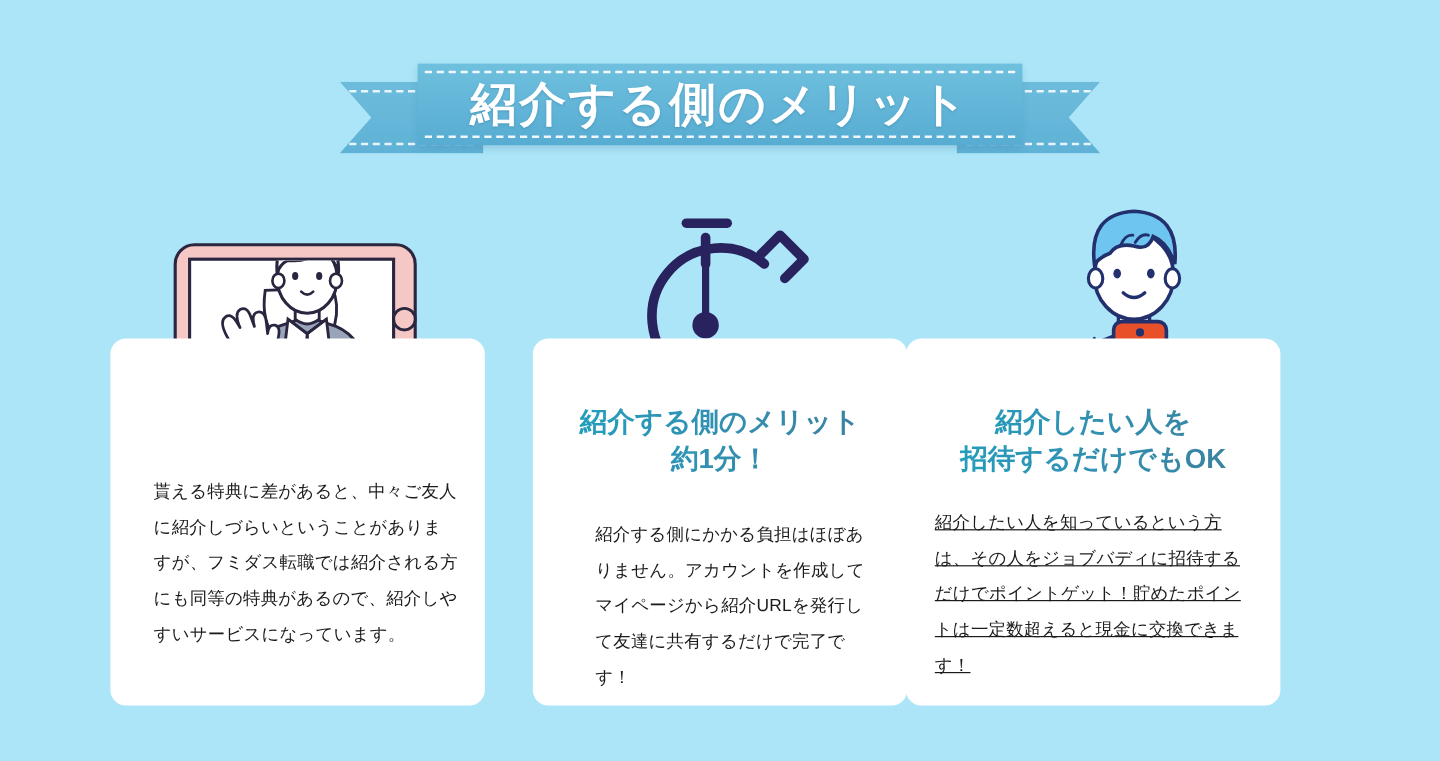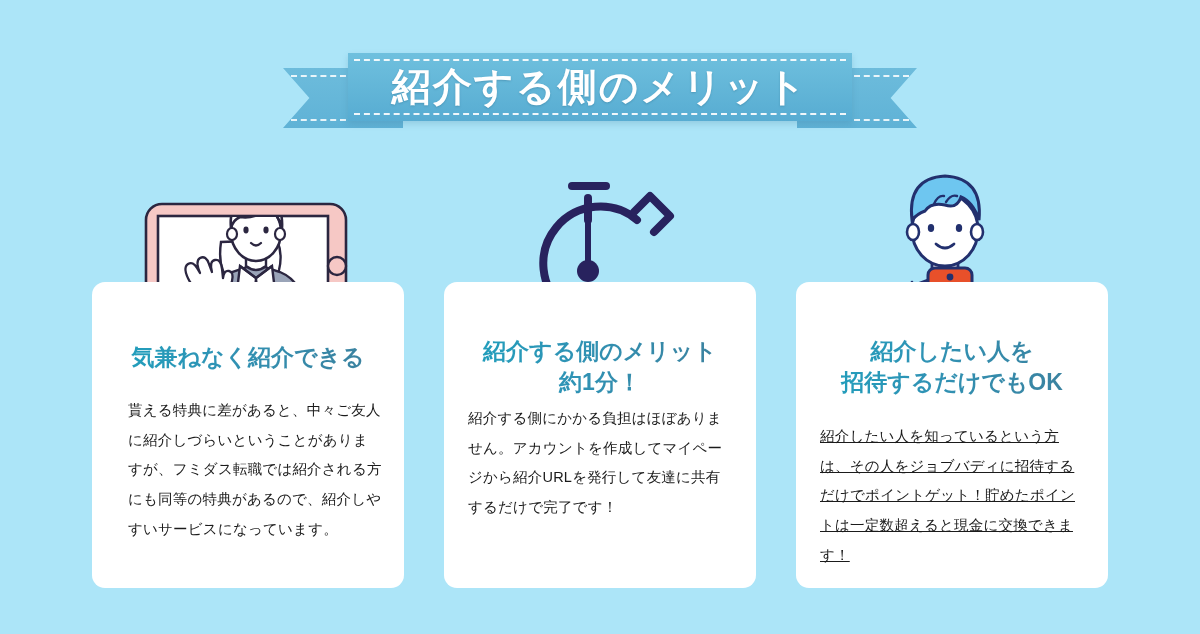--- a/index.html
+++ b/index.html
@@ -50,41 +50,41 @@
   }
 
   
   .cards{position:absolute;left:0;top:0;width:1200px;height:634px;}
   .card{
     position:absolute;top:282px;width:312px;height:306px;
     background:#ffffff;border-radius:13px;
   }
   .card.c1{left:92px;}
   .card.c2{left:444px;}
-  .card.c3{left:796px;}
+  .card.c3{left:755px;}
 
   .card-title{
     position:absolute;left:14px;right:14px;top:56px;
     text-align:center;font-size:23px;font-weight:700;line-height:1.33;
     background:linear-gradient(90deg,#1fa0bd 0%,#2f93b5 40%,#3d7f9c 100%);
     -webkit-background-clip:text;background-clip:text;
     -webkit-text-fill-color:transparent;color:#2f93b5;
     white-space:pre-line;
   }
   .card.c1 .card-title{top:60px;}
   .card.c2 .card-title{top:54px;}
   .card.c3 .card-title{top:54px;}
 
   .card-body{
     position:absolute;left:24px;right:22px;
     font-size:14.5px;line-height:2.05;color:#1b1b1b;
     text-align:left;letter-spacing:.2px;
   }
   .card.c1 .card-body{top:114px;margin-left:12px;}
-  .card.c2 .card-body{top:122px;}
+  .card.c2 .card-body{top:150px;margin-left:28px;}
   .card.c3 .card-body{top:140px;text-decoration:underline;}
 
   
   .illo{position:absolute;}
   .illo.i1{left:128px;top:170px;width:236px;height:180px;}
   .illo.i2{left:516px;top:168px;width:190px;height:180px;}
   .illo.i3{left:846px;top:164px;width:220px;height:192px;}
 </style>
 </head>
 <body>
@@ -205,21 +205,20 @@
 
       <path d="M84 150 q-4 -6 2 -8 q6 -2 8 4 l3 7 v-24 q0 -8 7 -8 q7 0 7 8 v36 q0 18 -16 20 q-16 2 -20 -14 z" fill="#ffffff" stroke="#22306e" stroke-width="2.8" stroke-linejoin="round"></path>
 
       <path d="M62 150 q-2 -24 6 -24 q8 0 7 22 l-1 18 q8 2 8 12 q0 14 -12 14 q-12 0 -12 -16 z" fill="#ffffff" stroke="#22306e" stroke-width="2.8" stroke-linejoin="round"></path>
     </svg>
   </div>
 
   <div class="cards">
 
     <div class="card c1">
-      <div class="card-title">気兼ねなく紹介できる</div>
       <div class="card-body">貰える特典に差があると、中々ご友人に紹介しづらいということがありますが、フミダス転職では紹介される方にも同等の特典があるので、紹介しやすいサービスになっています。</div>
     </div>
 
     <div class="card c2">
       <div class="card-title">紹介する側のメリット
 約1分！</div>
       <div class="card-body">紹介する側にかかる負担はほぼありません。アカウントを作成してマイページから紹介URLを発行して友達に共有するだけで完了です！</div>
     </div>
 
     <div class="card c3">

